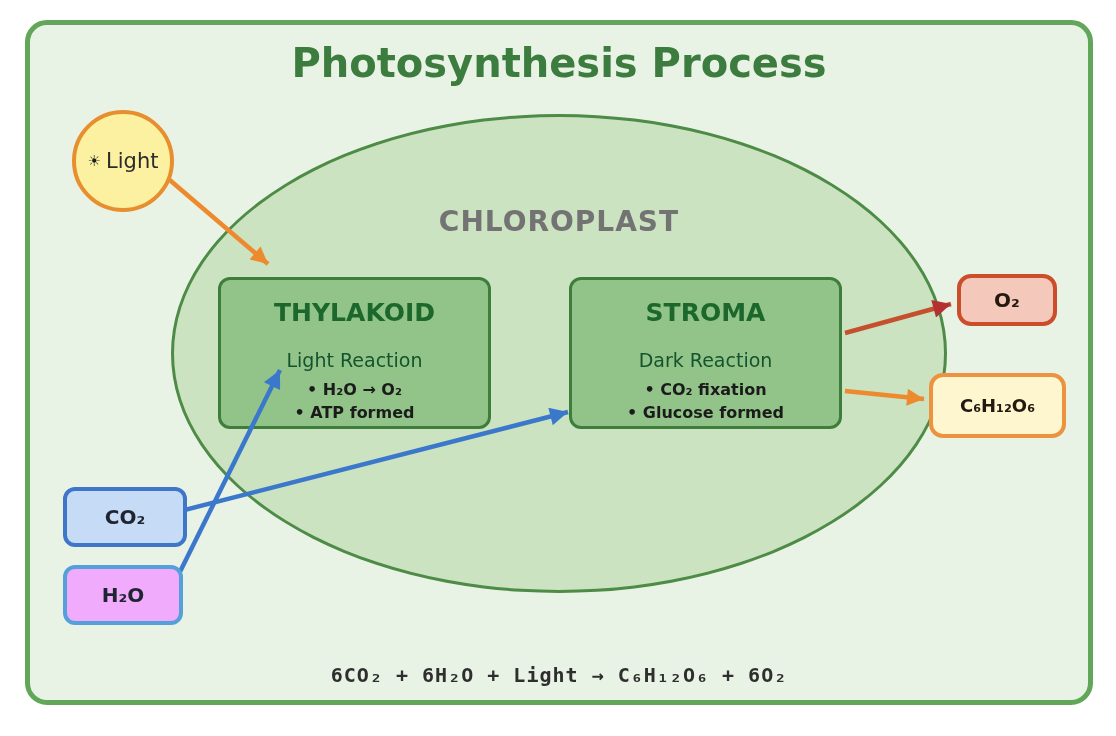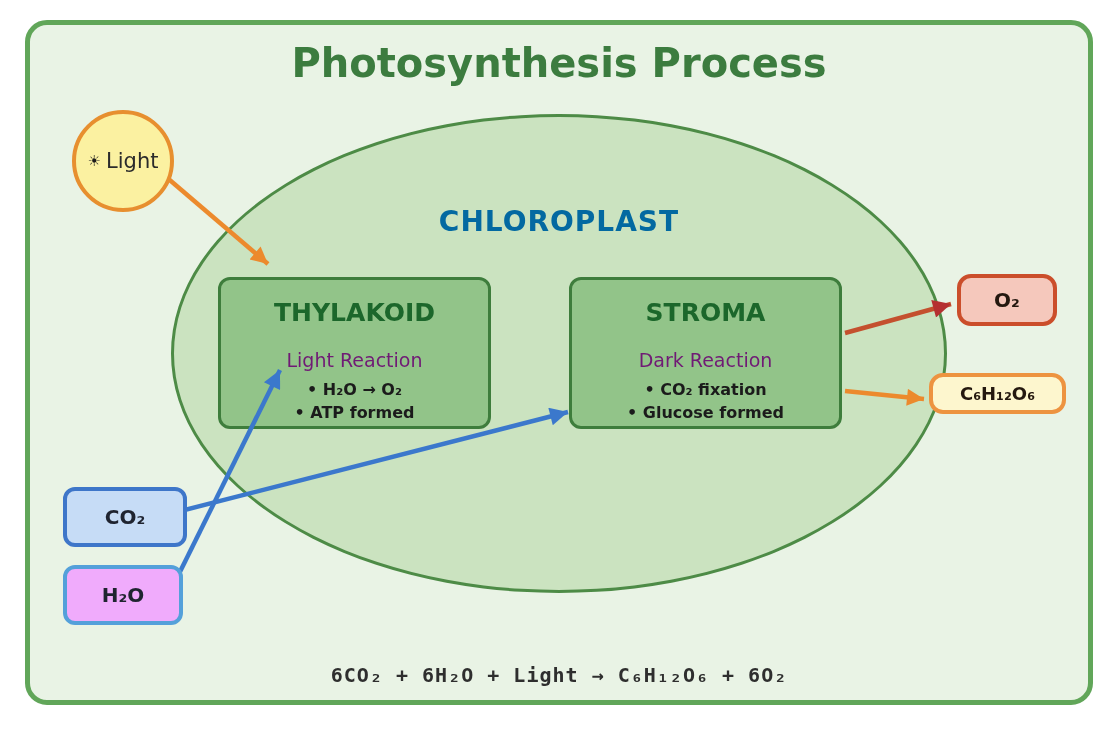--- a/index.html
+++ b/index.html
@@ -46,21 +46,21 @@
   }
 
   .chloroplast-label {
     position: absolute;
     left: 25px; top: 205px;
     width: 1068px;
     text-align: center;
     font-size: 28px;
     font-weight: bold;
     letter-spacing: 1px;
-    color: #0369a1;
+    color: #737373;
     z-index: 3;
   }
 
   .process-box {
     position: absolute;
     top: 277px;
     width: 273px; height: 152px;
     background: #92C489;
     border: 3px solid #3E7D3C;
     border-radius: 12px;
@@ -72,21 +72,21 @@
   .process-box.stroma    { left: 569px; }
 
   .process-title {
     font-size: 25px;
     font-weight: bold;
     color: #1C672B;
     margin-bottom: 22px;
   }
   .process-subtitle {
     font-size: 19px;
-    color: #701a75;
+    color: #14532d;
     margin-bottom: 7px;
   }
   .process-bullet {
     font-size: 16px;
     font-weight: bold;
     color: #1b1b1b;
     line-height: 23px;
   }
 
   .node {
@@ -129,21 +129,21 @@
   .o2-box {
     left: 957px; top: 274px;
     width: 100px; height: 52px;
     background: #F5C8BC;
     border: 4px solid #CB4E2B;
     border-radius: 14px;
     color: #24180f;
   }
   .glucose-box {
     left: 929px; top: 373px;
-    width: 137px; height: 41px;
+    width: 137px; height: 65px;
     background: #FDF6CE;
     border: 4px solid #ED9340;
     border-radius: 14px;
     font-size: 18px;
     color: #24180f;
   }
 
   .arrows {
     position: absolute;
     left: 0; top: 0;

